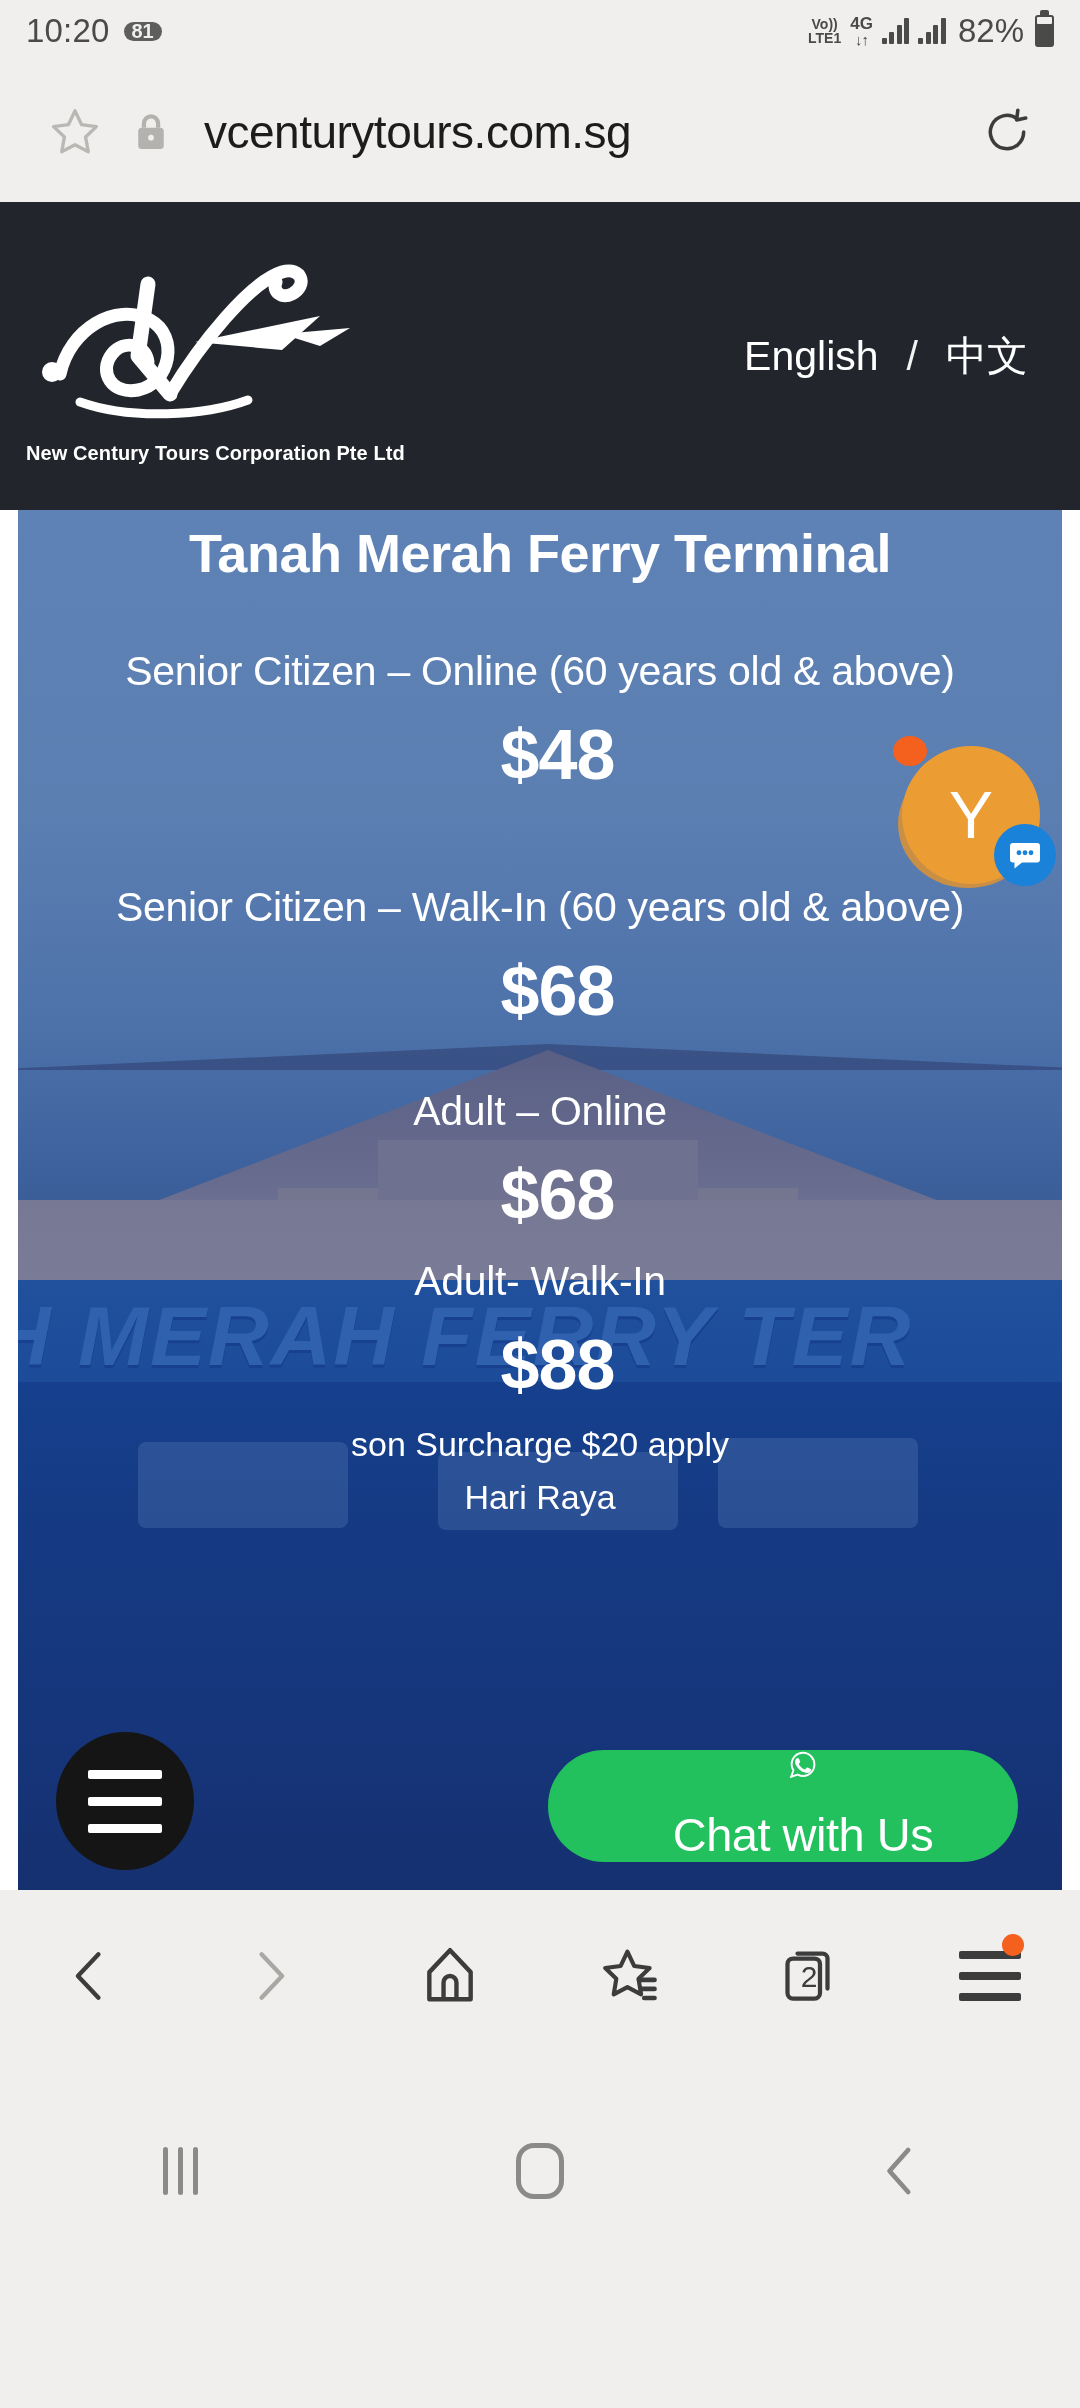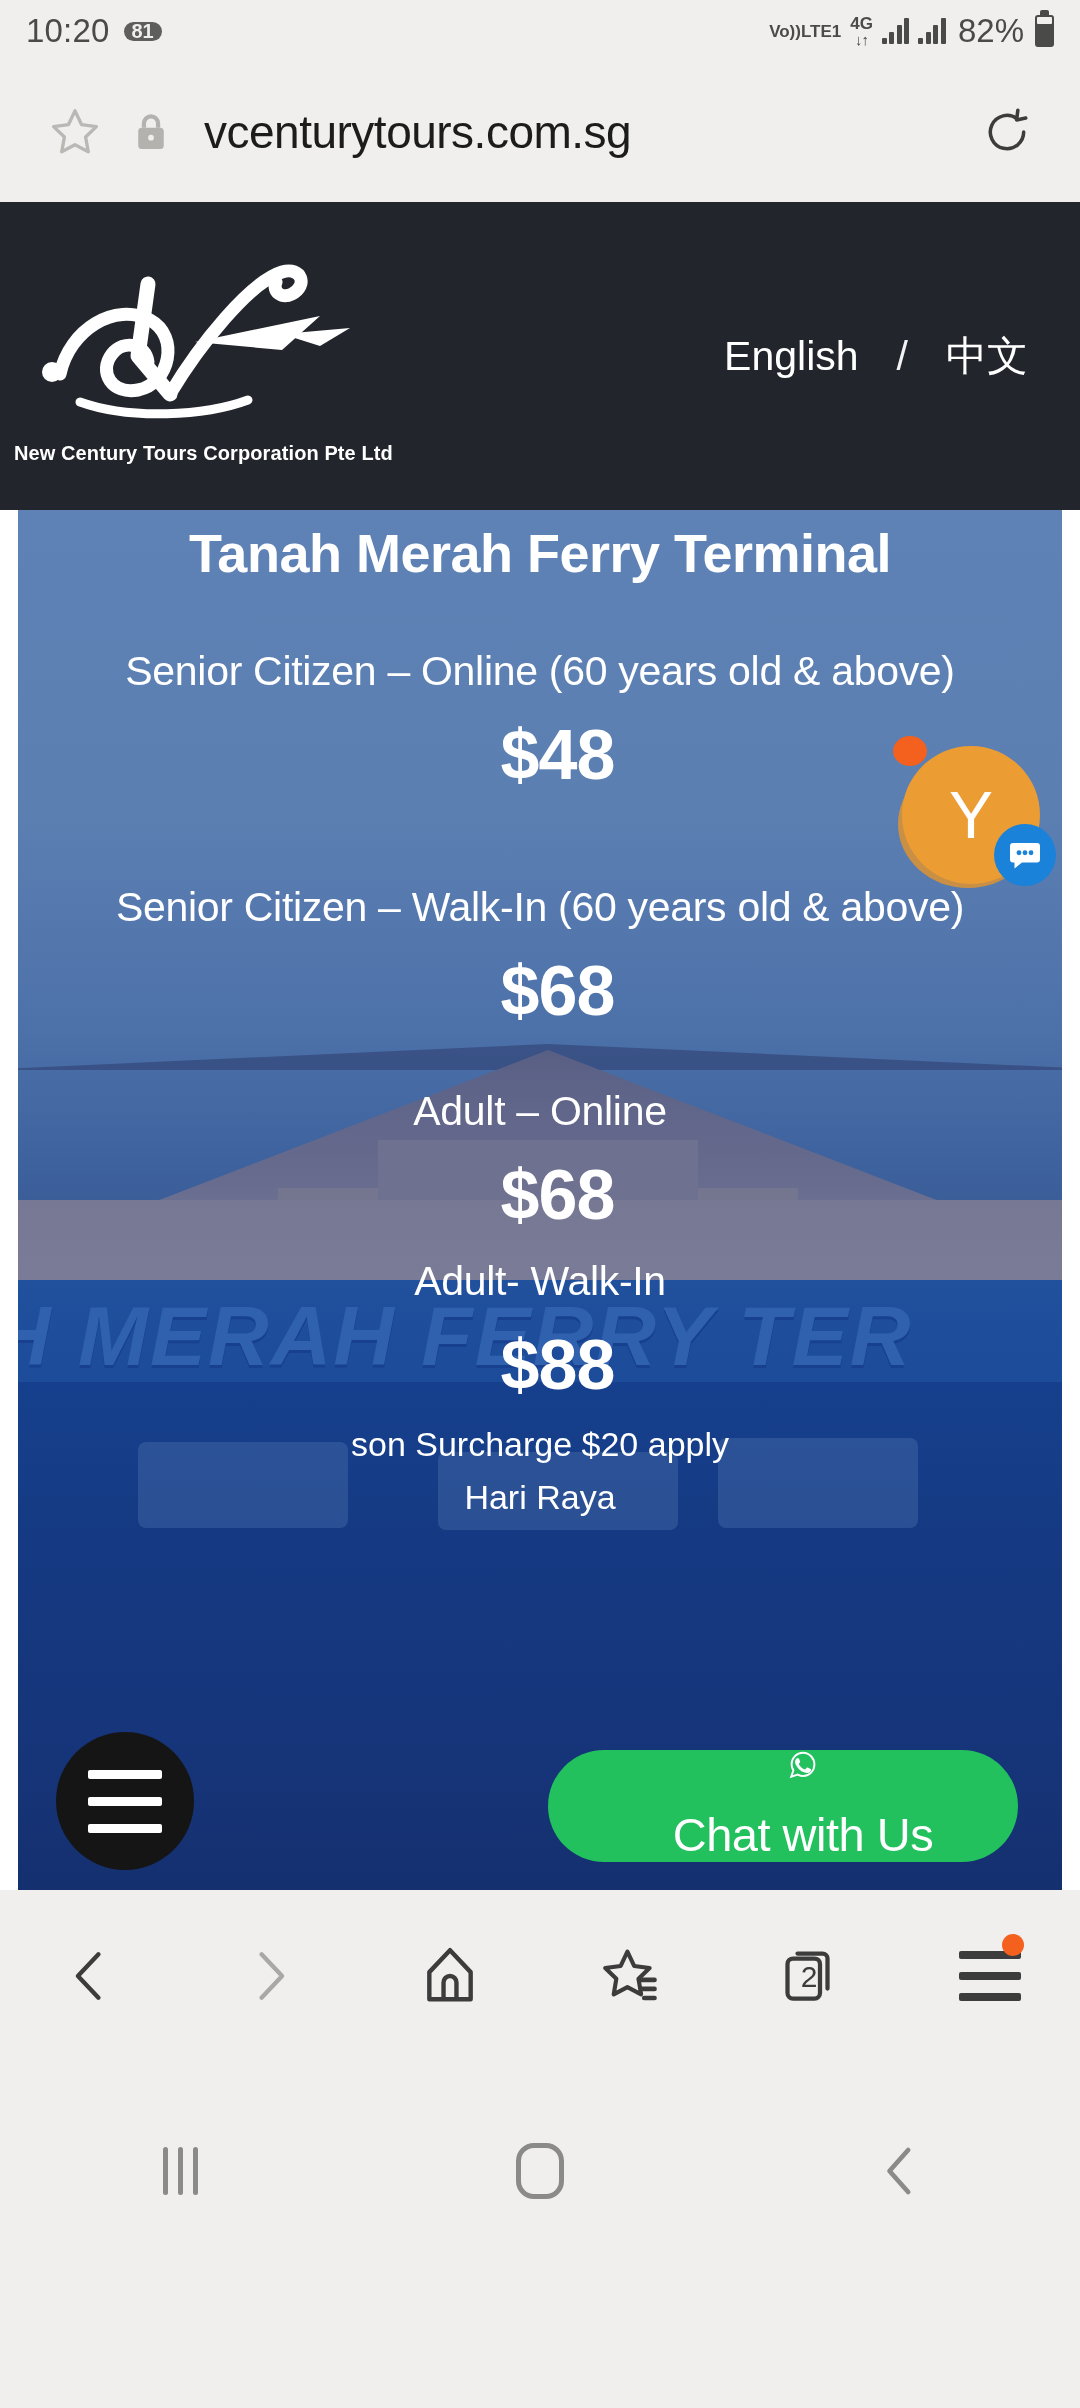--- a/index.html
+++ b/index.html
@@ -18,22 +18,22 @@
     padding:0 26px; color:#4a4a48;
   }
   .sb-left { display:flex; align-items:center; gap:14px; }
   .sb-time { font-size:33px; letter-spacing:0.2px; color:#4a4a48; }
   .sb-badge {
     background:#5e5e5c; color:#f0efed; border-radius:999px;
     min-width:38px; height:19px; font-size:20px; font-weight:bold;
     display:flex; align-items:center; justify-content:center; padding:0 7px;
   }
   .sb-right { margin-left:auto; display:flex; align-items:center; gap:9px; }
-  .volte { display:flex; flex-direction:row; align-items:center; line-height:1.0;
-           font-size:17px; font-weight:bold; color:#4a4a48; }
+  .volte { display:flex; flex-direction:column; align-items:center; line-height:1.0;
+           font-size:14px; font-weight:bold; color:#4a4a48; }
   .net4g { display:flex; flex-direction:column; align-items:center; line-height:1.0;
            font-size:17px; font-weight:bold; color:#4a4a48; }
   .net4g .arrows { font-size:15px; letter-spacing:-1px; }
   .bars { display:flex; align-items:flex-end; gap:2.5px; height:26px; }
   .bars i { display:block; width:5px; background:#4a4a48; border-radius:1px; }
   .bars i:nth-child(1){height:6px;} .bars i:nth-child(2){height:12px;}
   .bars i:nth-child(3){height:19px;} .bars i:nth-child(4){height:26px;}
   .sb-pct { font-size:33px; color:#4a4a48; margin-left:3px; }
   .battery { width:19px; height:32px; border-radius:3px; background:#4a4a48; position:relative; margin-left:2px;}
   .battery:before{content:"";position:absolute;top:-5px;left:5px;width:9px;height:5px;background:#4a4a48;border-radius:2px 2px 0 0;}
@@ -52,26 +52,26 @@
   }
   .reload-ico { width:50px; height:50px; flex:0 0 auto; margin-left:14px; }
 
   
   .siteheader {
     position:absolute; top:202px; left:0; width:1080px; height:308px;
     background:#22262c; overflow:hidden;
   }
   .logo-wrap { position:absolute; left:20px; top:22px; width:400px; height:210px; }
   .brand-text {
-    position:absolute; left:14px; top:240px; width:460px;
+    position:absolute; left:26px; top:240px; width:460px;
     color:#ffffff; font-size:20px; font-weight:bold; letter-spacing:0.1px;
   }
   .langs {
     position:absolute; right:52px; top:0; height:308px;
-    display:flex; align-items:center; gap:38px;
+    display:flex; align-items:center; gap:28px;
     color:#ffffff; font-size:41px; font-weight:400;
   }
   .lang-sep { color:#ffffff; opacity:.95; }
 
   
   .page {
     position:absolute; top:510px; left:0; width:1080px; height:1380px;
     background:#ffffff;
   }
   .hero {

